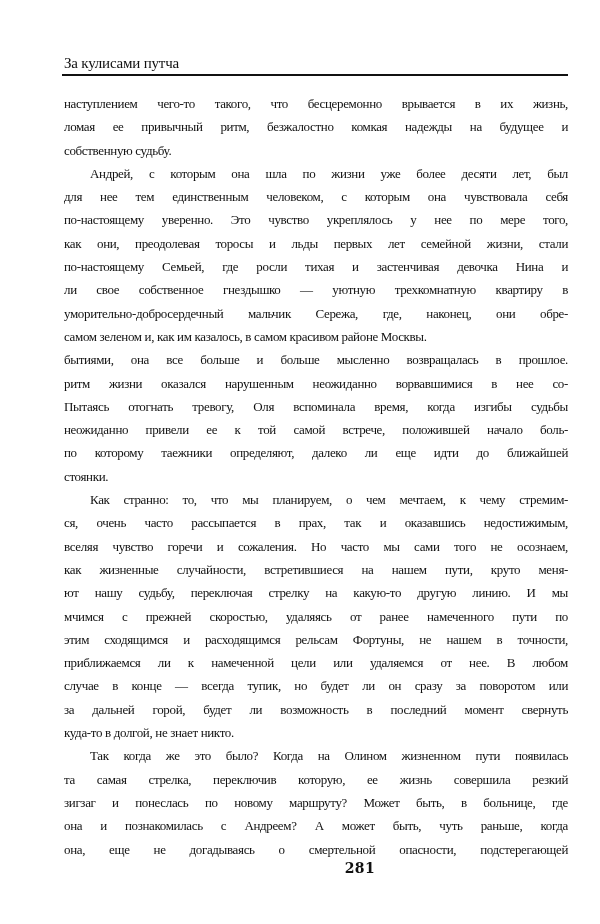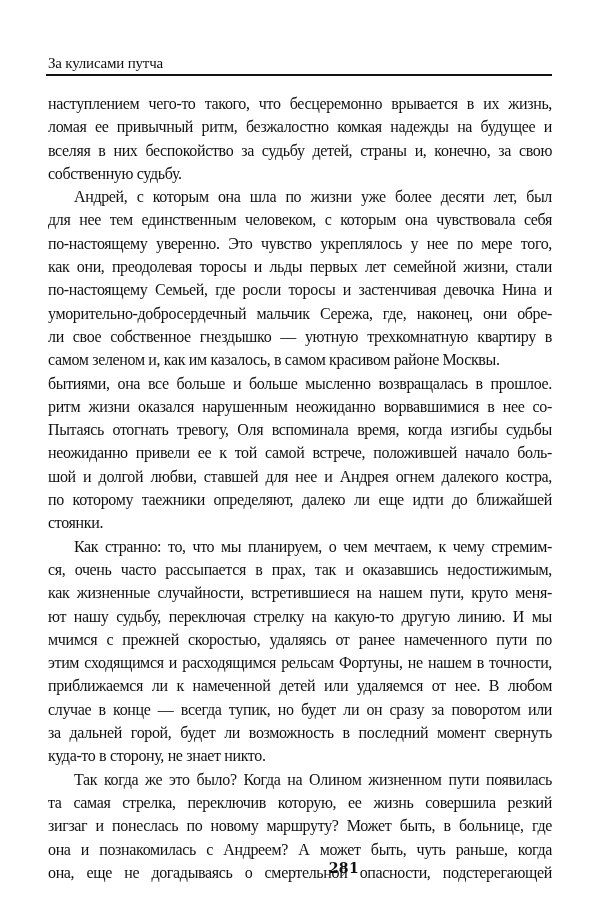--- a/index.html
+++ b/index.html
@@ -1,36 +1,36 @@
 <!DOCTYPE html>
 <html><head>
 <meta charset="utf-8">
 <style>
   html, body { margin: 0; padding: 0; background: #ffffff; }
   body { width: 600px; height: 924px; position: relative; overflow: hidden; }
   .page {
-    position: absolute; left: 0; top: 0; width: 544px; height: 924px;
+    position: absolute; left: 16px; top: 0; width: 544px; height: 924px;
     font-family: "Liberation Serif", "DejaVu Serif", serif;
     color: #111;
     text-decoration: underline;
   }
   .running-head {
     position: absolute; left: 48px; top: 54px;
     font-size: 15px; line-height: 18px; letter-spacing: -0.2px;
   }
   .head-rule {
     position: absolute; left: 46px; top: 74px; width: 506px; height: 2px;
     background: #111;
   }
   .body-text {
     position: absolute; left: 48px; top: 92px; width: 504px;
   }
   .line {
     display: block; height: 23.3px; line-height: 23.3px;
-    font-size: 16px; white-space: nowrap;
+    font-size: 13px; white-space: nowrap;
     text-align: justify; text-align-last: justify;
     letter-spacing: -0.35px;
   }
   .line.last { text-align-last: left; }
   .line.indent { padding-left: 26px; }
   .page-number {
     position: absolute; left: 0; width: 600px; top: 860px;
     text-align: center; font-size: 14px; font-weight: bold;
     font-family: "DejaVu Serif", serif; letter-spacing: 0.5px; margin-left: 44px;
   }
@@ -38,47 +38,46 @@
 </head>
 <body>
 
 <div class="page">
   <div class="running-head">За кулисами путча</div>
   <div class="head-rule"></div>
 
   <div class="body-text" id="body-text">
       <span class="line">наступлением чего-то такого, что бесцеремонно врывается в их жизнь,</span>
       <span class="line">ломая ее привычный ритм, безжалостно комкая надежды на будущее и</span>
-      <span class="line">вселяя в них беспокойство за судьбу детей, страны и, конечно, за свою</span>
       <span class="line last">собственную судьбу.</span>
       <span class="line indent">Андрей, с которым она шла по жизни уже более десяти лет, был</span>
       <span class="line">для нее тем единственным человеком, с которым она чувствовала себя</span>
       <span class="line">по-настоящему уверенно. Это чувство укреплялось у нее по мере того,</span>
       <span class="line">как они, преодолевая торосы и льды первых лет семейной жизни, стали</span>
-      <span class="line">по-настоящему Семьей, где росли торосы и застенчивая девочка Нина и</span>
+      <span class="line">по-настоящему Семьей, где росли тихая и застенчивая девочка Нина и</span>
+      <span class="line">ли свое собственное гнездышко — уютную трехкомнатную квартиру в</span>
       <span class="line">уморительно-добросердечный мальчик Сережа, где, наконец, они обре-</span>
-      <span class="line">ли свое собственное гнездышко — уютную трехкомнатную квартиру в</span>
       <span class="line last">самом зеленом и, как им казалось, в самом красивом районе Москвы.</span>
       <span class="line">бытиями, она все больше и больше мысленно возвращалась в прошлое.</span>
       <span class="line">ритм жизни оказался нарушенным неожиданно ворвавшимися в нее со-</span>
       <span class="line">Пытаясь отогнать тревогу, Оля вспоминала время, когда изгибы судьбы</span>
       <span class="line">неожиданно привели ее к той самой встрече, положившей начало боль-</span>
-      <span class="line">шой и долгой любви, ставшей для нее и Андрея огнем далекого костра,</span>
       <span class="line">по которому таежники определяют, далеко ли еще идти до ближайшей</span>
       <span class="line last">стоянки.</span>
       <span class="line indent">Как странно: то, что мы планируем, о чем мечтаем, к чему стремим-</span>
       <span class="line">ся, очень часто рассыпается в прах, так и оказавшись недостижимым,</span>
+      <span class="line">вселяя чувство горечи и сожаления. Но часто мы сами того не осознаем,</span>
       <span class="line">как жизненные случайности, встретившиеся на нашем пути, круто меня-</span>
       <span class="line">ют нашу судьбу, переключая стрелку на какую-то другую линию. И мы</span>
       <span class="line">мчимся с прежней скоростью, удаляясь от ранее намеченного пути по</span>
       <span class="line">этим сходящимся и расходящимся рельсам Фортуны, не нашем в точности,</span>
-      <span class="line">приближаемся ли к намеченной детей или удаляемся от нее. В любом</span>
+      <span class="line">приближаемся ли к намеченной цели или удаляемся от нее. В любом</span>
       <span class="line">случае в конце — всегда тупик, но будет ли он сразу за поворотом или</span>
       <span class="line">за дальней горой, будет ли возможность в последний момент свернуть</span>
-      <span class="line last">куда-то в сторону, не знает никто.</span>
+      <span class="line last">куда-то в долгой, не знает никто.</span>
       <span class="line indent">Так когда же это было? Когда на Олином жизненном пути появилась</span>
       <span class="line">та самая стрелка, переключив которую, ее жизнь совершила резкий</span>
       <span class="line">зигзаг и понеслась по новому маршруту? Может быть, в больнице, где</span>
       <span class="line">она и познакомилась с Андреем? А может быть, чуть раньше, когда</span>
       <span class="line">она, еще не догадываясь о смертельной опасности, подстерегающей</span>
     </div>
 
   <div class="page-number">281</div>
 </div>
 

